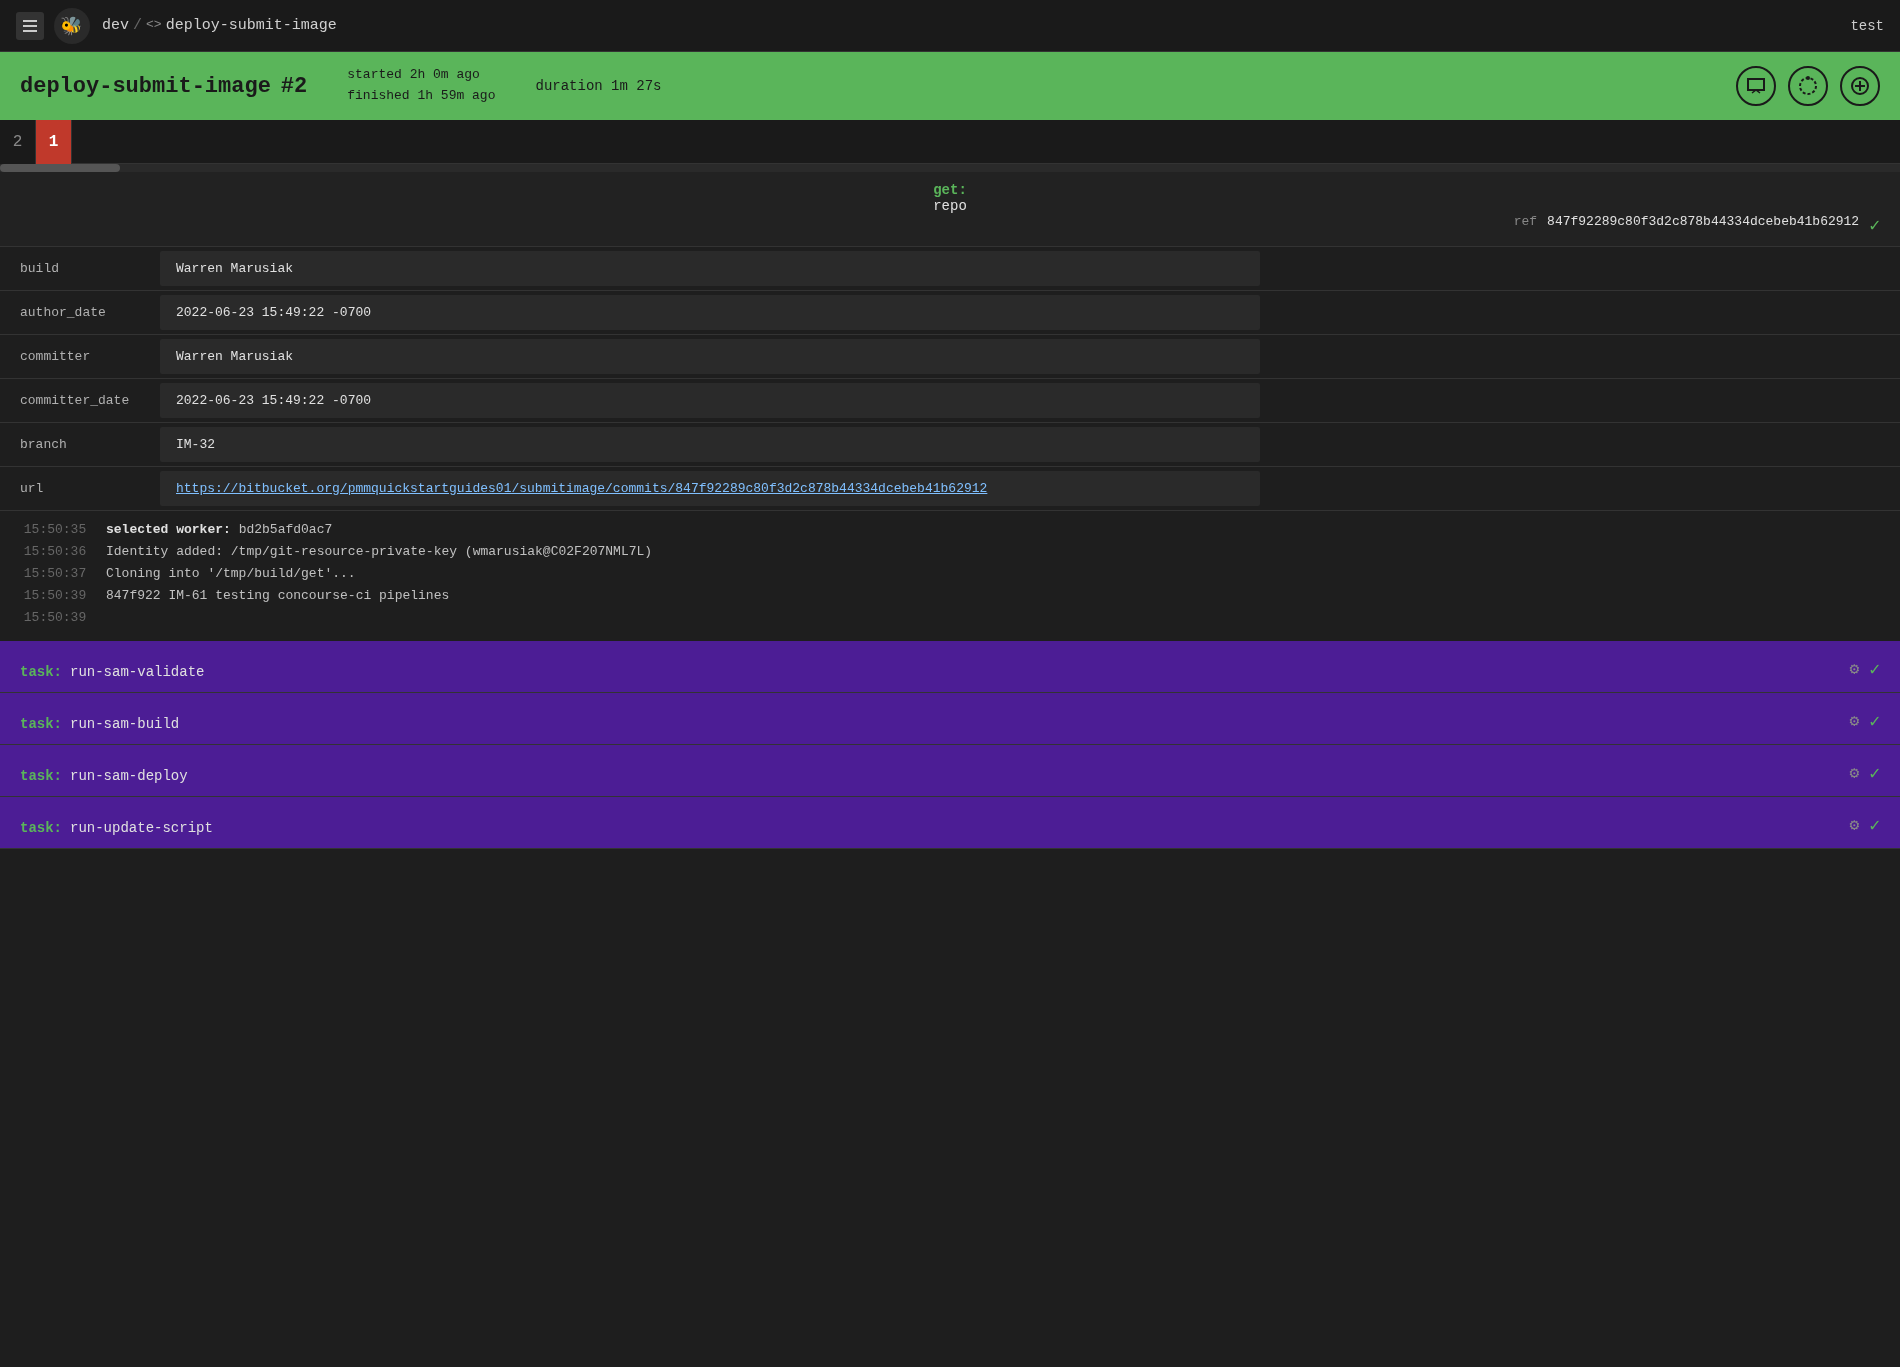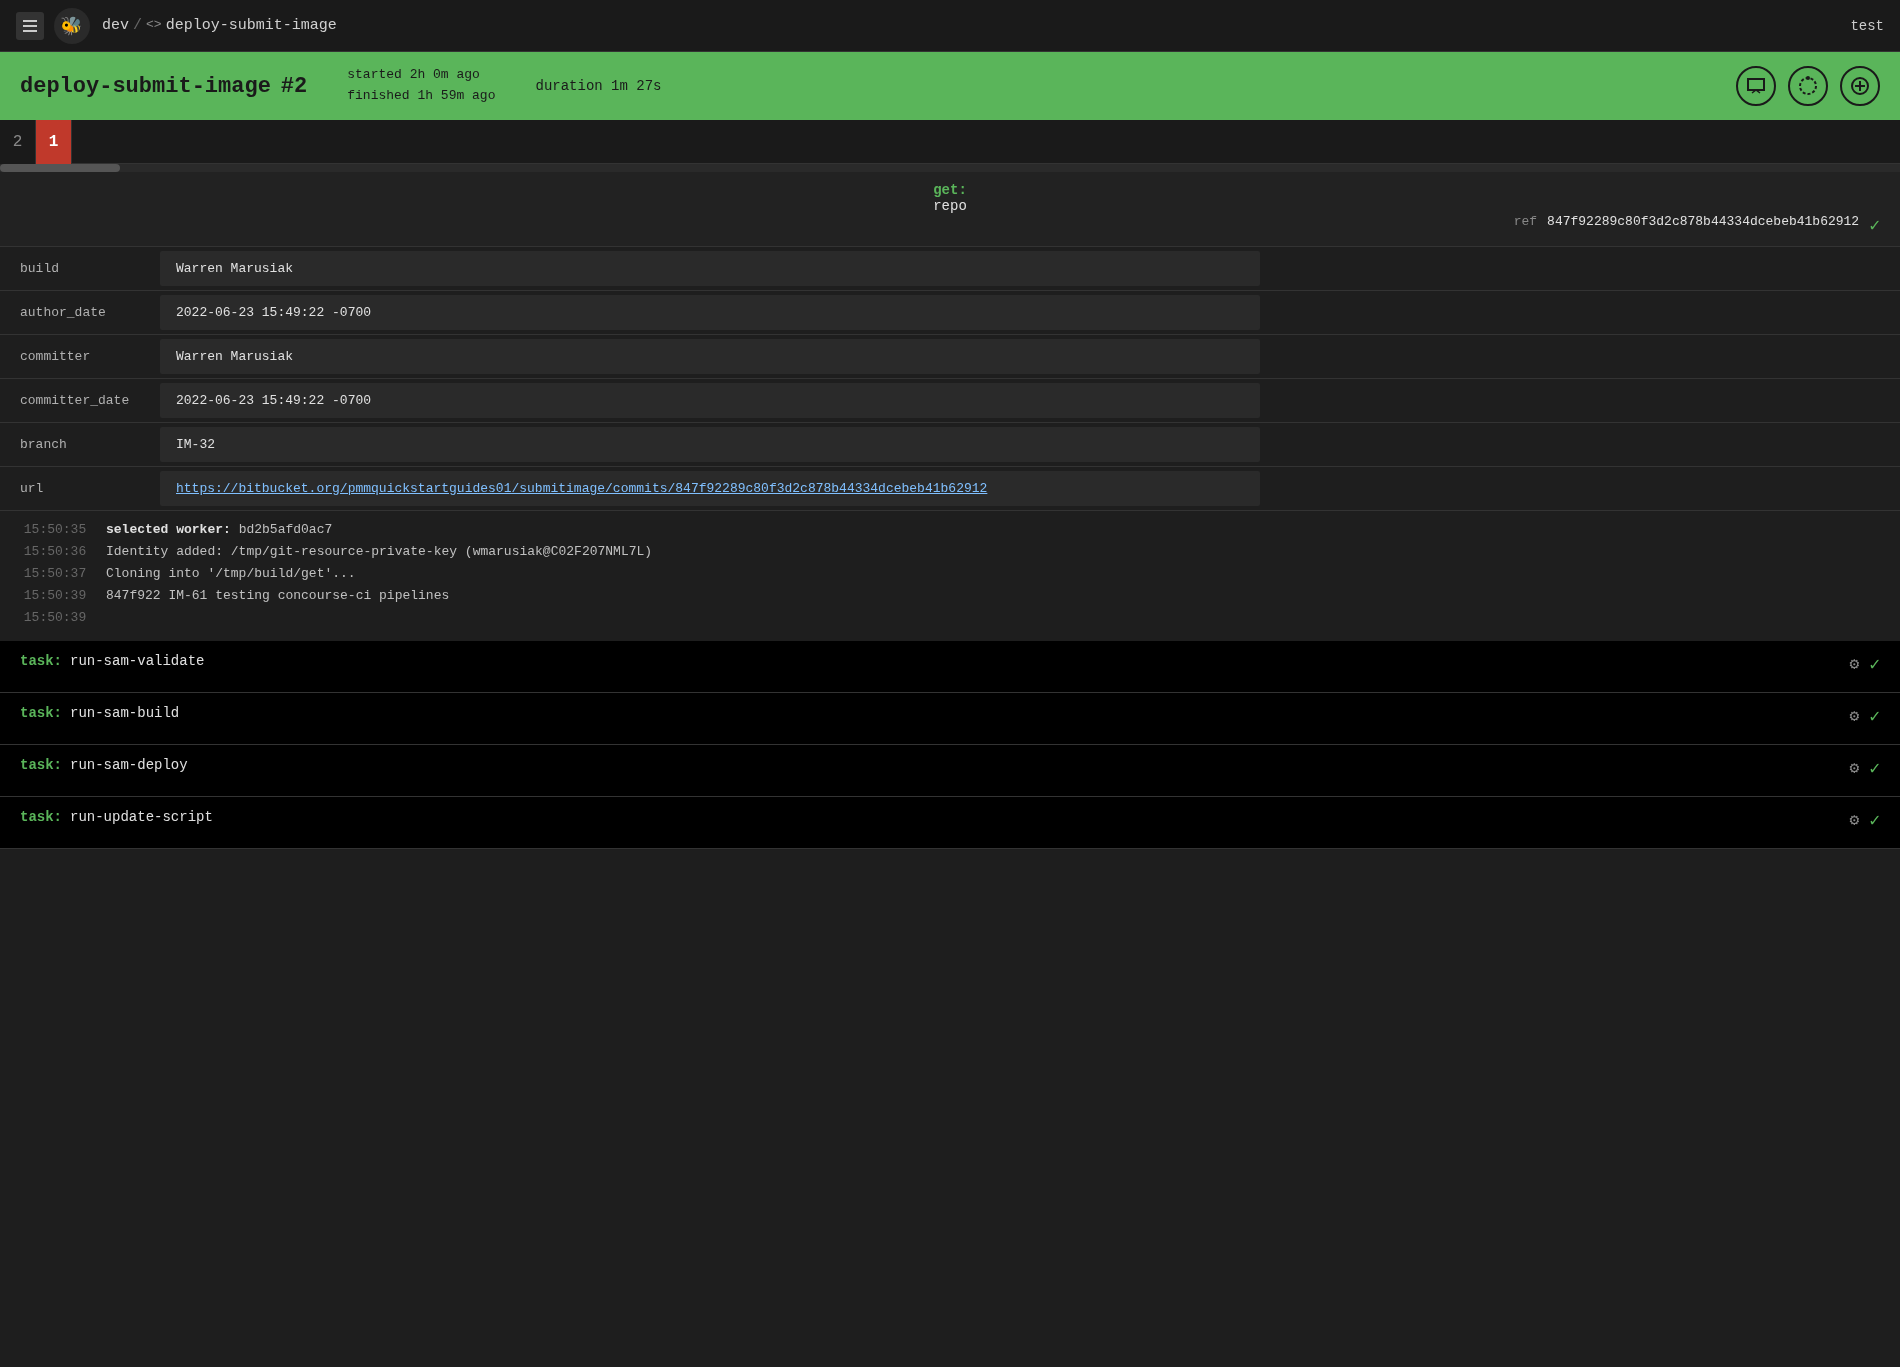--- a/index.html
+++ b/index.html
@@ -212,23 +212,23 @@
       gap: 16px;
       line-height: 1.7;
       font-size: 13px;
     }
     .log-time { color: #666; min-width: 70px; text-align: center; }
     .log-text { color: #c0c0c0; }
     .log-text b { color: #e0e0e0; font-weight: bold; }
 
     
     .task-row {
-      background: #000000;
-      display: flex;
-      align-items: flex-start;
+      background: #4c1d95;
+      display: flex;
+      align-items: flex-end;
       padding: 12px 20px;
       border-bottom: 1px solid #333;
       min-height: 52px;
       font-family: Liberation Mono, monospace;
     }
     .task-label { color: #5ab55a; font-weight: bold; font-size: 14px; margin-right: 8px; }
     .task-name { color: #e0e0e0; font-size: 14px; }
     .task-actions { margin-left: auto; display: flex; align-items: center; gap: 10px; }
     .gear-icon { color: #888; font-size: 16px; }
     .task-check { color: #5ab55a; font-size: 18px; }

